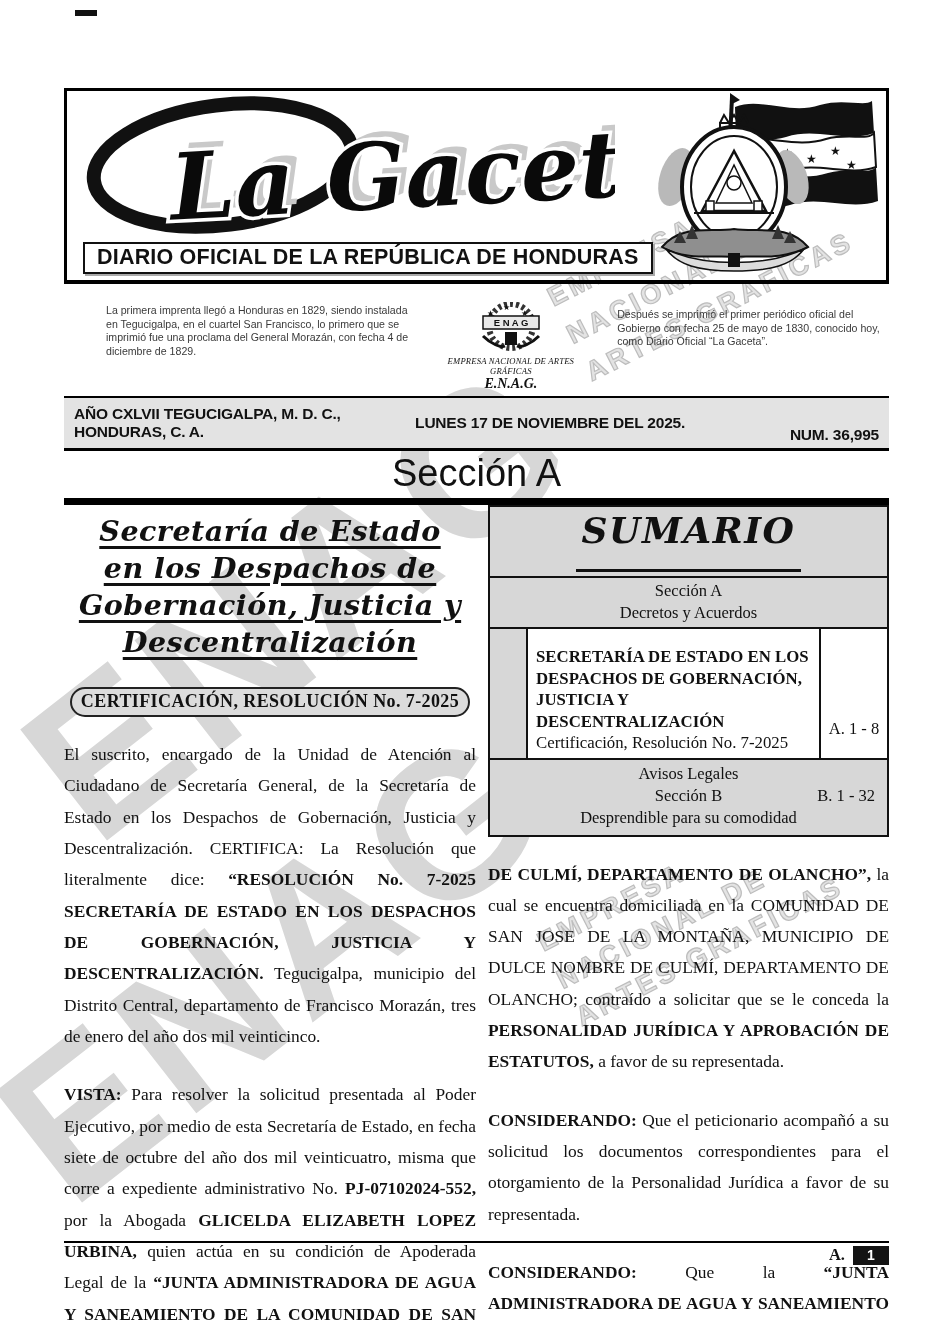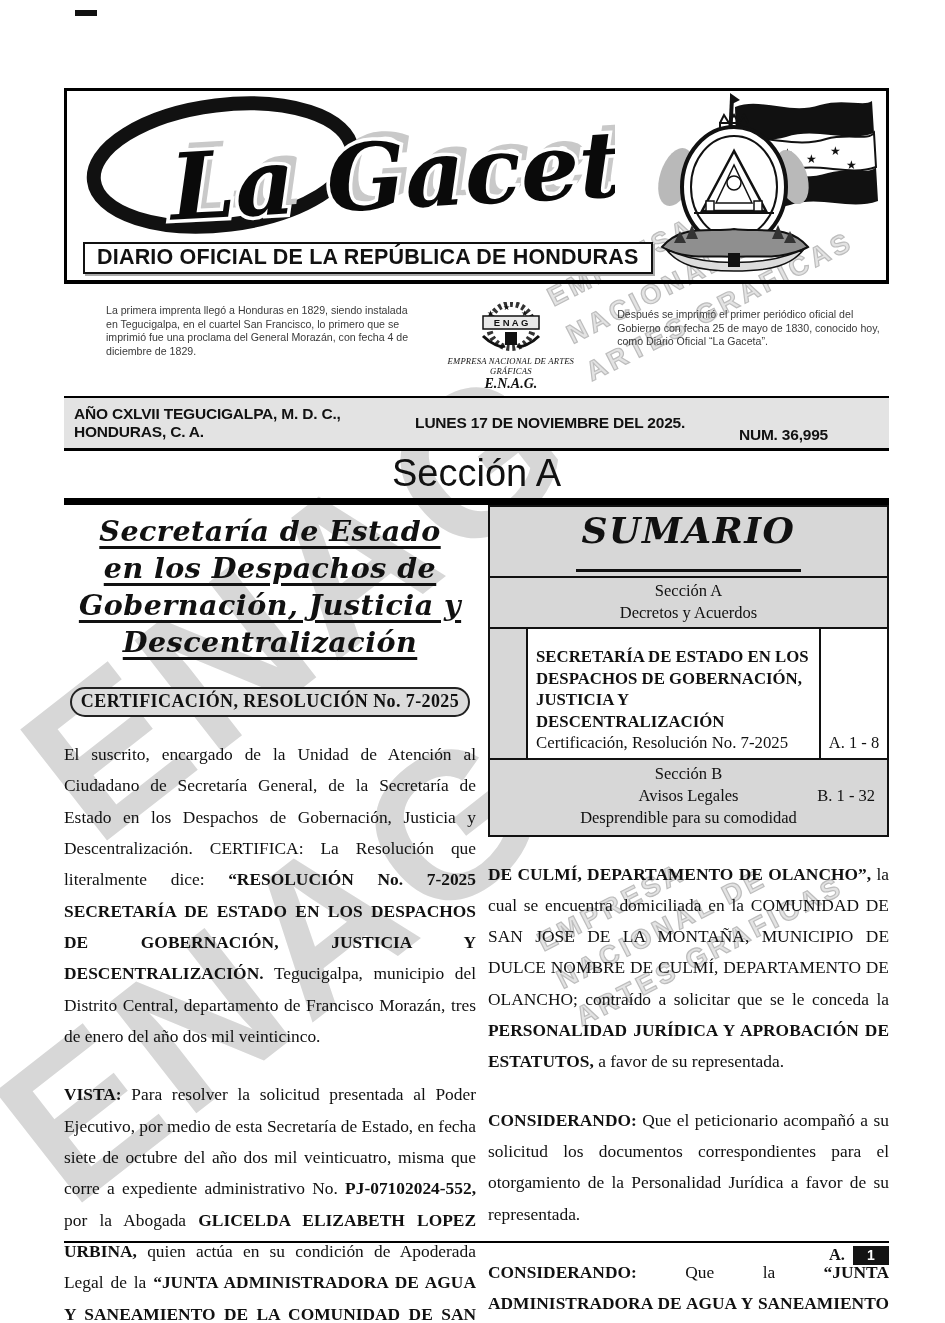--- a/index.html
+++ b/index.html
@@ -33,21 +33,21 @@
   .enag-wrap{width:150px;margin-left:26px;text-align:center;margin-top:-2px;}
   .enag-cap1{font-size:8.6px;font-weight:normal;font-style:italic;letter-spacing:0.2px;margin-top:0px;}
   .enag-cap2{font-size:14px;font-weight:bold;font-style:italic;}
 
   
   .datebar{position:relative;z-index:1;margin-top:4px;border-top:2px solid #000;border-bottom:3px solid #000;
      background:#e3e3e3;display:flex;align-items:center;padding:4px 10px;
      font-family:"Liberation Sans",sans-serif;font-weight:bold;font-size:15.5px;letter-spacing:-0.2px;}
   .datebar .dl-left{flex:1.25;}
   .datebar .dl-center{flex:1;text-align:left;}
-  .datebar .dl-right{flex:0.7;text-align:center;margin-top:24px;}
+  .datebar .dl-right{flex:0.7;text-align:right;margin-top:24px;}
 
   
   .section-a{position:relative;z-index:1;text-align:center;font-family:"Liberation Sans",sans-serif;
      font-size:38px;padding:1px 0 3px 0;}
   .black-bar{position:relative;z-index:1;height:7px;background:#000;}
 
   
   .columns{position:relative;z-index:1;display:flex;align-items:flex-start;}
   .col-l{width:412px;}
   .col-r{width:401px;margin-left:12px;}
@@ -70,21 +70,21 @@
   .sumario{border:2px solid #111;background:#d7d7d7;}
   .sum-title{text-align:center;border-bottom:2px solid #111;padding:2px 0 4px 0;}
   .sum-title span{display:inline-block;font-family:"DejaVu Serif",serif;font-style:italic;font-weight:bold;
       font-size:36px;letter-spacing:1.5px;border-bottom:3px solid #111;padding:0 6px 18px 6px;}
   .sum-seca{text-align:center;font-size:16.5px;line-height:22px;padding:2px 0 3px 0;border-bottom:2px solid #111;}
   .sum-entry{display:flex;border-bottom:2px solid #111;background:#d7d7d7;}
   .sum-gutter{width:36px;border-right:2px solid #111;}
   .sum-main{flex:1;background:#fff;padding:17px 8px 4px 8px;font-size:16.8px;line-height:21.5px;}
   .sum-main .bold-lines{font-weight:bold;}
   .sum-pages{width:66px;background:#fff;border-left:2px solid #111;display:flex;align-items:flex-end;
-      justify-content:center;font-size:16.5px;padding-bottom:5px;}
+      justify-content:center;font-size:16.5px;padding-bottom:19px;}
   .sum-secb{position:relative;text-align:center;font-size:16.5px;line-height:22px;padding:3px 0 6px 0;}
   .sum-secb .pages-b{position:absolute;right:12px;top:25px;}
 
   
   .footer{position:absolute;left:64px;top:1241px;width:825px;border-top:2.5px solid #000;z-index:1;}
   .footer-inner{display:flex;justify-content:flex-end;align-items:center;gap:8px;padding-top:2px;}
   .footer-a{font-weight:bold;font-size:16.5px;}
   .page-badge{width:36px;height:19px;background:#141414;color:#fff;font-family:"Liberation Sans",sans-serif;
       font-weight:bold;font-size:14px;text-align:center;line-height:19px;}
 </style>
@@ -219,22 +219,22 @@
               <div class="bold-lines">
                   <div>SECRETARÍA DE ESTADO EN LOS</div>
                   <div>DESPACHOS DE GOBERNACIÓN,</div>
                   <div>JUSTICIA Y DESCENTRALIZACIÓN</div>
                 </div>
               <div>Certificación, Resolución No. 7-2025</div>
             </div>
             <div class="sum-pages">A. 1 - 8</div>
           </div>
           <div class="sum-secb">
+            <div>Avisos Legales</div>
             <div>Sección B</div>
-            <div>Avisos Legales</div>
             <div>Desprendible para su comodidad</div>
             <span class="pages-b">B.  1 - 32</span>
           </div>
         </div>
         <div class="bodytext">
             <p><span class="b">DE CULMÍ, DEPARTAMENTO DE OLANCHO”,</span><span> la cual se encuentra domiciliada en la COMUNIDAD DE SAN JOSE DE LA MONTAÑA, MUNICIPIO DE DULCE NOMBRE DE CULMÍ, DEPARTAMENTO DE OLANCHO; contraído a solicitar que se le conceda la </span><span class="b">PERSONALIDAD JURÍDICA Y APROBACIÓN DE ESTATUTOS,</span><span> a favor de su representada.</span></p>
             <p><span class="b">CONSIDERANDO:</span><span> Que el peticionario acompañó a su solicitud los documentos correspondientes para el otorgamiento de la Personalidad Jurídica a favor de su representada.</span></p>
             <p><span class="b">CONSIDERANDO:</span><span> Que la </span><span class="b">“JUNTA ADMINISTRADORA DE AGUA Y SANEAMIENTO DE LA COMUNIDAD DE SAN JOSÉ DE LA MONTAÑA, MUNICIPIO DE DULCE NOMBRE DE CULMÍ, DEPARTAMENTO DE OLANCHO”,</span></p>
           </div>
       </div>

